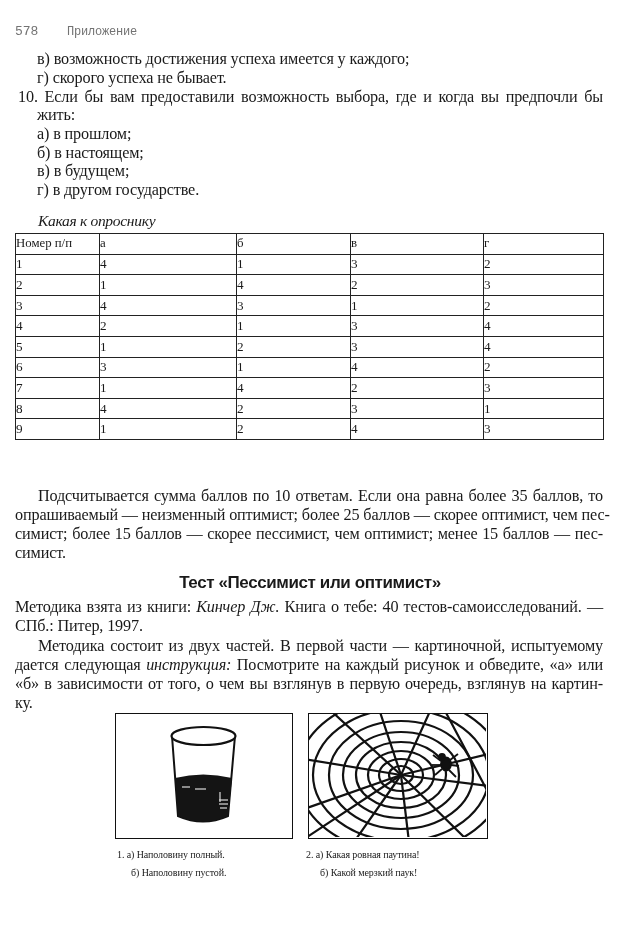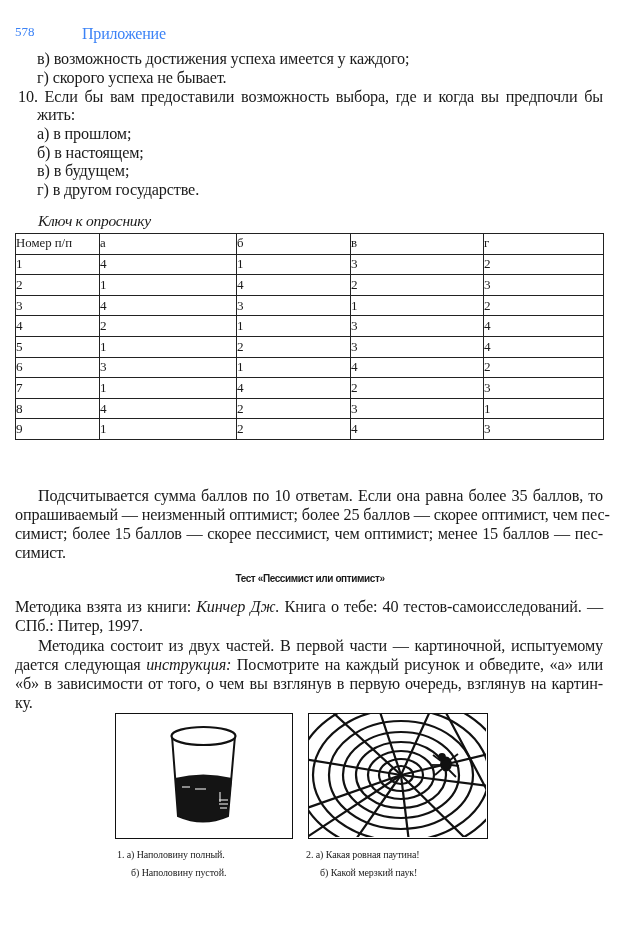--- a/index.html
+++ b/index.html
@@ -4,25 +4,25 @@
 <style>
   html, body { margin: 0; padding: 0; background: #ffffff; }
   body {
     width: 620px; height: 945px; position: relative; overflow: hidden;
     font-family: "Liberation Serif", "DejaVu Serif", serif;
     color: #1a1a1a;
   }
   .abs { position: absolute; }
   .run-head {
     top: 24px; left: 15px; width: 590px; height: 18px;
-    font-family: Liberation Serif, serif;
-    font-size: 13px; color: #3b82f6;
+    font-family: Liberation Mono, monospace;
+    font-size: 13px; color: #737373;
   }
   .run-head .pg { position: absolute; left: 0; top: 0; }
-  .run-head .sec { position: absolute; left: 67px; top: 1px; font-size: 16px; letter-spacing: -0.2px; }
+  .run-head .sec { position: absolute; left: 52px; top: 1px; font-size: 12px; letter-spacing: -0.2px; }
 
   .line {
     position: absolute; font-size: 16.2px; line-height: 19px; white-space: nowrap;
     letter-spacing: -0.15px;
   }
   .just {
     position: absolute; font-size: 16.2px; line-height: 19px;
     text-align: justify; text-align-last: justify; white-space: nowrap;
     letter-spacing: -0.15px;
     font-family: Liberation Serif, serif;
@@ -40,21 +40,21 @@
   }
   table.key td, table.key th {
     border: 1.4px solid #222; height: 19.6px; padding: 0;
     text-align: left; font-weight: normal; vertical-align: middle;
   }
   table.key th { font-size: 12.8px; }
 
   .heading {
     position: absolute; top: 573px; left: 0; width: 620px; text-align: center;
     font-family: "Liberation Sans", "DejaVu Sans", sans-serif;
-    font-weight: bold; font-size: 10px; letter-spacing: -0.4px;
+    font-weight: bold; font-size: 17px; letter-spacing: -0.4px;
   }
 
   .figbox {
     position: absolute; top: 713px; height: 126px;
     border: 1.5px solid #111; background: #fff; box-sizing: border-box;
   }
   .figbox svg { position: absolute; left: 0; top: 0; }
   .fig-cap {
     position: absolute; font-size: 10px; line-height: 18.5px; white-space: nowrap;
     letter-spacing: -0.1px;
@@ -93,21 +93,21 @@
 </div>
 <div class="line" style="left:37px; top:162px;">
   <span>в)</span>
   <span>в будущем;</span>
 </div>
 <div class="line" style="left:37px; top:181px;">
   <span>г)</span>
   <span>в другом государстве.</span>
 </div>
 
-<div class="caption-ital">Ключ к опроснику</div>
+<div class="caption-ital">Какая к опроснику</div>
 
 <table class="key">
   <colgroup>
     <col style="width:84px">
       <col style="width:137px">
       <col style="width:114px">
       <col style="width:133px">
       <col style="width:120px">
   </colgroup>
   <thead>

